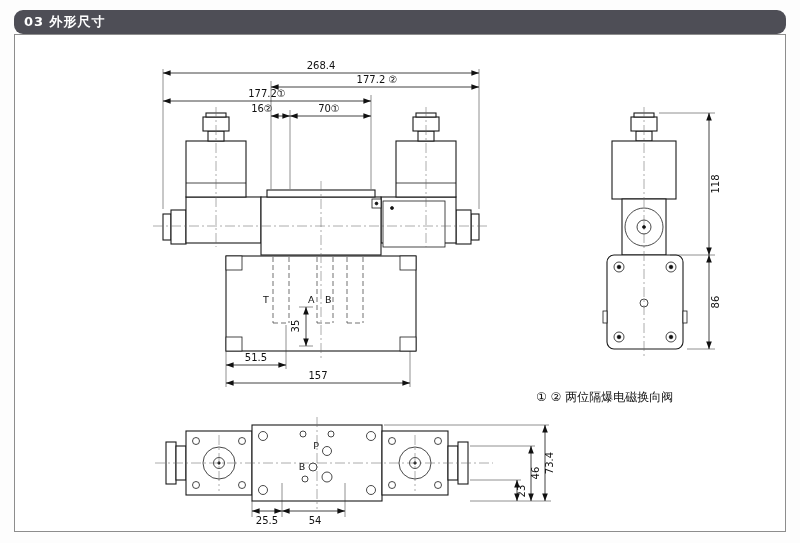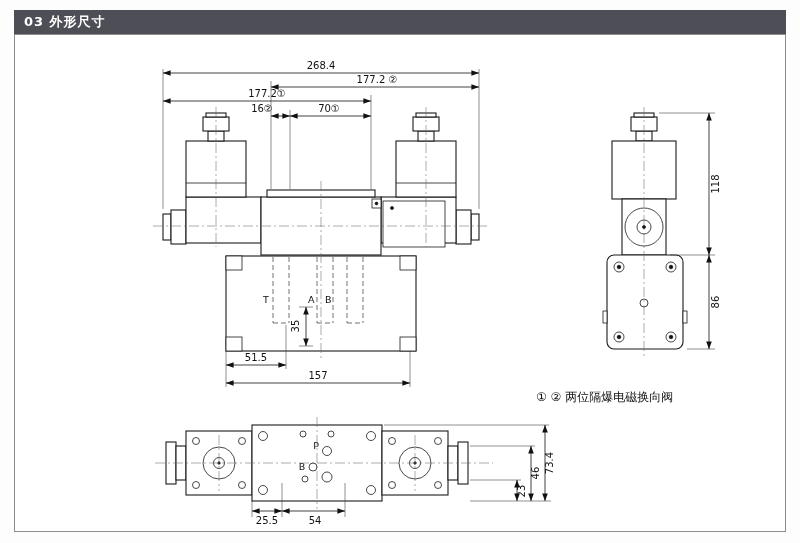--- a/index.html
+++ b/index.html
@@ -1,21 +1,21 @@
 <!DOCTYPE html>
 <html><head>
 <meta charset="utf-8">
 <style>
   * { margin:0; padding:0; box-sizing:border-box; }
   html,body { width:800px; height:543px; background:#fdfdfd;
               font-family:"DejaVu Sans","Liberation Sans",sans-serif; }
   .page { position:relative; width:800px; height:543px; background:#fdfdfd; }
   .header-bar { position:absolute; left:14px; top:10px; width:772px; height:24px;
                 background:#4e4e56; color:#fff; display:flex; align-items:center;
-                padding-left:10px; font-size:13px; font-weight:bold; letter-spacing:1px; }
+                padding-left:10px; font-size:13px; font-weight:bold; letter-spacing:1px;border-radius:9px; }
   .panel { position:absolute; left:14px; top:34px; width:772px; height:498px;
            background:#ffffff; border:1px solid #8d8d8d; }
   svg { display:block; }
   .ol  { fill:#ffffff; stroke:#1a1a1a; stroke-width:1.1; }
   .ol2 { fill:#ffffff; stroke:#1a1a1a; stroke-width:0.8; }
   .dim { stroke:#111111; stroke-width:0.8; fill:none; }
   .ext { stroke:#333333; stroke-width:0.55; fill:none; }
   .cl  { stroke:#666666; stroke-width:0.55; fill:none; stroke-dasharray:10 3 2 3; }
   .hid { stroke:#333333; stroke-width:0.7; fill:none; stroke-dasharray:5 3; }
   text.dimt { font-size:10px; fill:#111; }

